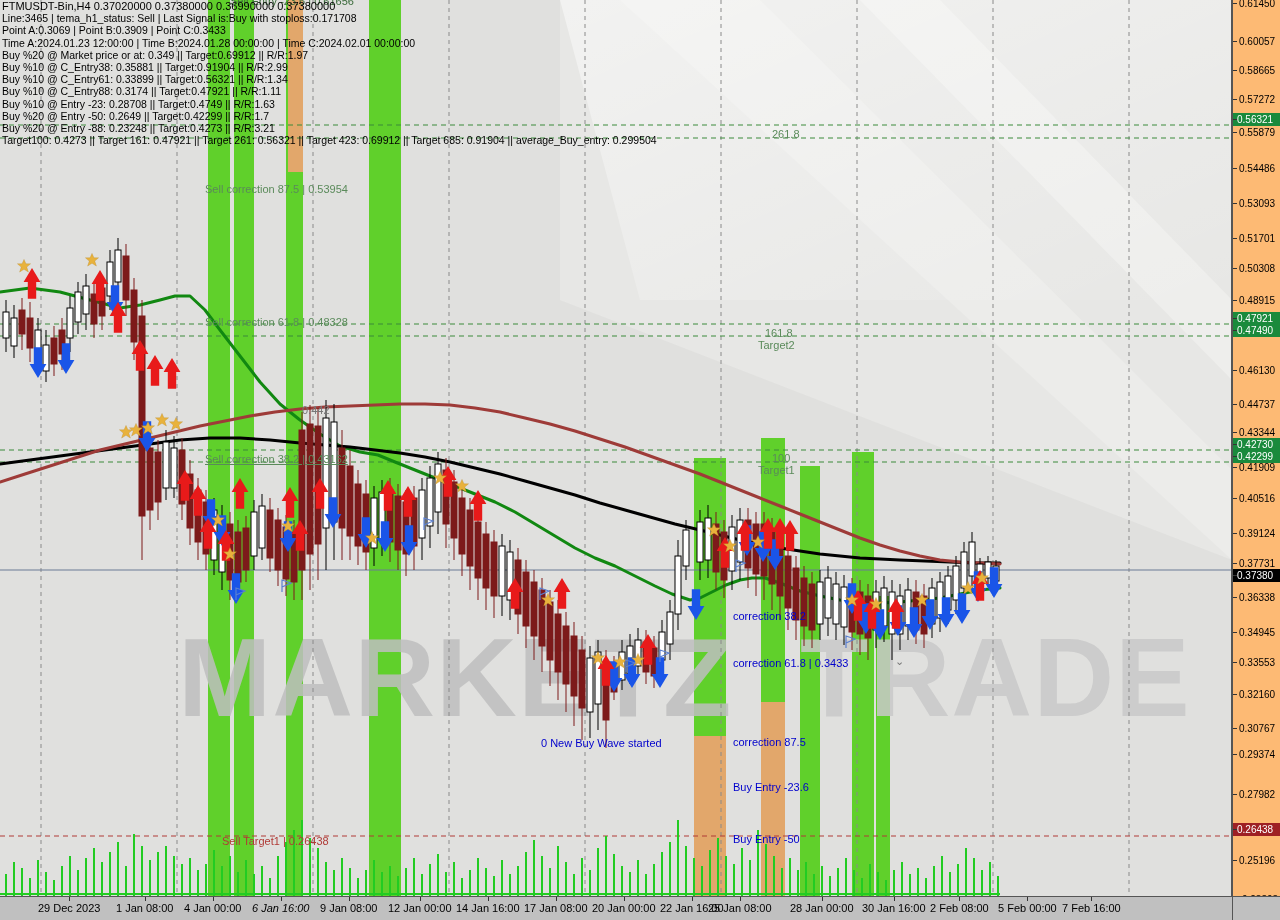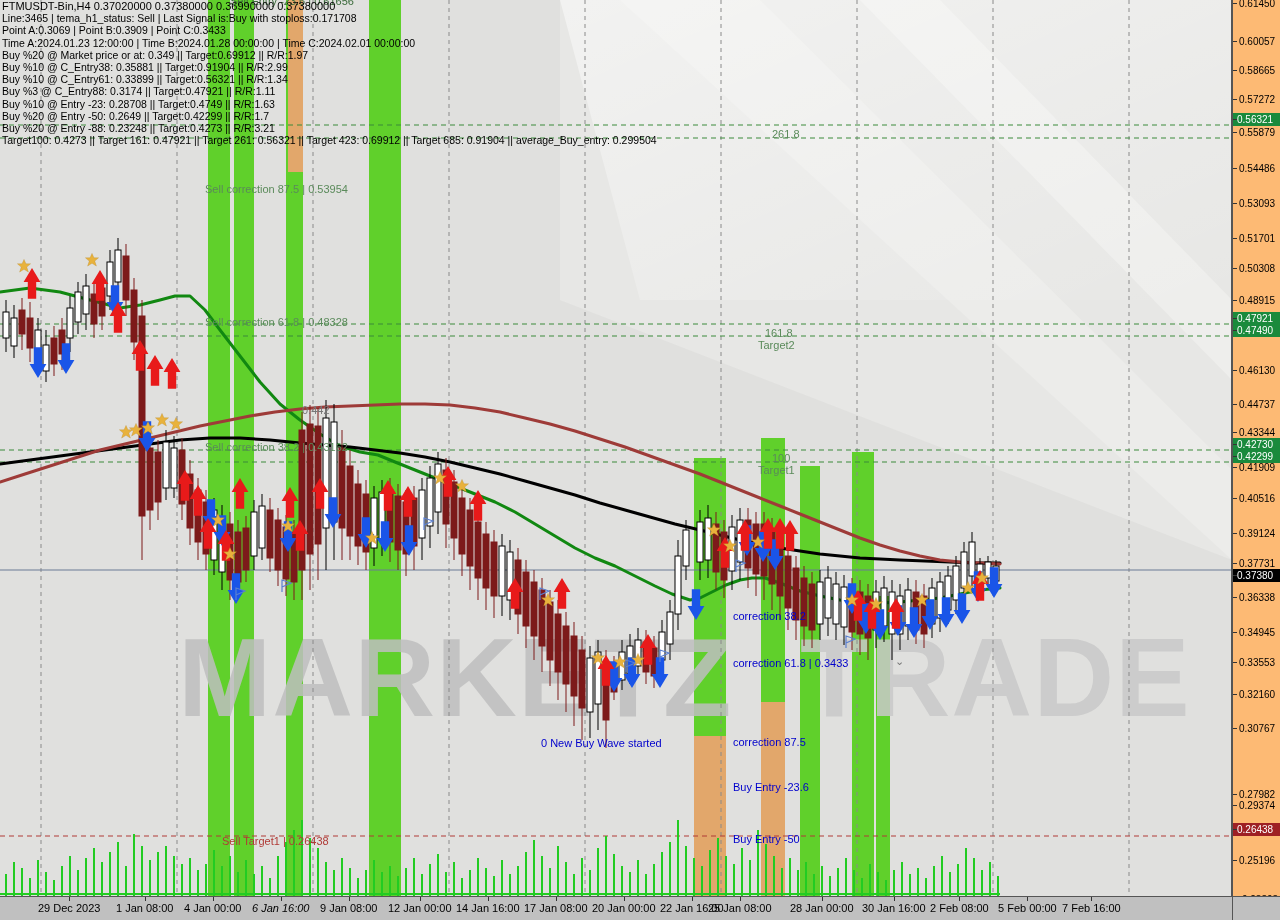--- a/index.html
+++ b/index.html
@@ -848,33 +848,33 @@
     </svg>
 
     <div id="header">
       <span class="hline sym">FTMUSDT-Bin,H4  0.37020000 0.37380000 0.36990000 0.37380000</span>
       <span class="hline">Line:3465 | tema_h1_status: Sell | Last Signal is:Buy with stoploss:0.171708</span>
       <span class="hline">Point A:0.3069 | Point B:0.3909 | Point C:0.3433</span>
       <span class="hline">Time A:2024.01.23 12:00:00 | Time B:2024.01.28 00:00:00 | Time C:2024.02.01 00:00:00</span>
       <span class="hline">Buy %20 @ Market price or at: 0.349 || Target:0.69912 || R/R:1.97</span>
       <span class="hline">Buy %10 @ C_Entry38: 0.35881 || Target:0.91904 || R/R:2.99</span>
       <span class="hline">Buy %10 @ C_Entry61: 0.33899 || Target:0.56321 || R/R:1.34</span>
-      <span class="hline">Buy %3 @ C_Entry88: 0.3174 || Target:0.47921 || R/R:1.11</span>
+      <span class="hline">Buy %10 @ C_Entry88: 0.3174 || Target:0.47921 || R/R:1.11</span>
       <span class="hline">Buy %10 @ Entry -23: 0.28708 || Target:0.4749 || R/R:1.63</span>
       <span class="hline">Buy %20 @ Entry -50: 0.2649 || Target:0.42299 || R/R:1.7</span>
       <span class="hline">Buy %20 @ Entry -88: 0.23248 || Target:0.4273 || R/R:3.21</span>
       <span class="hline">Target100: 0.4273 || Target 161: 0.47921 || Target 261: 0.56321 || Target 423: 0.69912 || Target 685: 0.91904 || average_Buy_entry: 0.299504</span>
     </div>
 
     <div class="ann green" style="left:230px; top:-5px; color:#3a6a3a;">Sell Entry -23.6 | 0.61656</div>
 
     <div id="ann-layer">
         <div class="ann green" style="left: 205px; top: 183px;">Sell correction 87.5 | 0.53954</div>
         <div class="ann green" style="left: 205px; top: 316px;">Sell correction 61.8 | 0.48328</div>
-        <div class="ann green" style="left: 205px; top: 441px;">Sell correction 38.2 | 0.43162</div>
+        <div class="ann green" style="left: 205px; top: 453px; text-decoration: underline;">Sell correction 38.2 | 0.43162</div>
         <div class="ann gray" style="left: 302px; top: 404px;">0.442</div>
         <div class="ann green" style="left: 772px; top: 128px;">261.8</div>
         <div class="ann green" style="left: 765px; top: 327px;">161.8</div>
         <div class="ann green" style="left: 758px; top: 339px;">Target2</div>
         <div class="ann green" style="left: 772px; top: 452px;">100</div>
         <div class="ann green" style="left: 758px; top: 464px;">Target1</div>
         <div class="ann blue" style="left: 733px; top: 610px;">correction 38.2</div>
         <div class="ann blue" style="left: 733px; top: 657px;">correction 61.8 | 0.3433</div>
         <div class="ann blue" style="left: 733px; top: 708px; margin-top: 28px;">correction 87.5</div>
         <div class="ann blue" style="left: 541px; top: 737px;">0 New Buy Wave started</div>
@@ -907,21 +907,21 @@
       <div class="ptick" style="top: 461px;">0.41909</div>
       <div class="ptick" style="top: 492px;">0.40516</div>
       <div class="ptick" style="top: 527px;">0.39124</div>
       <div class="ptick" style="top: 557px;">0.37731</div>
       <div class="ptick hl black" style="top: 569px;">0.37380</div>
       <div class="ptick" style="top: 591px;">0.36338</div>
       <div class="ptick" style="top: 626px;">0.34945</div>
       <div class="ptick" style="top: 656px;">0.33553</div>
       <div class="ptick" style="top: 688px;">0.32160</div>
       <div class="ptick" style="top: 722px;">0.30767</div>
-      <div class="ptick" style="top: 799px;">0.29374</div>
+      <div class="ptick" style="top: 748px;">0.29374</div>
       <div class="ptick" style="top: 788px;">0.27982</div>
       <div class="ptick hl red" style="top: 823px;">0.26438</div>
       <div class="ptick" style="top: 854px;">0.25196</div>
       <div class="ptick" style="top: 893px; text-align: center;">0.23803</div>
     </div>
 
   <div id="time-axis">
       <div class="ttick" style="left: 38px;">29 Dec 2023</div>
       <div class="ttick" style="left: 116px;">1 Jan 08:00</div>
       <div class="ttick" style="left: 184px;">4 Jan 00:00</div>

